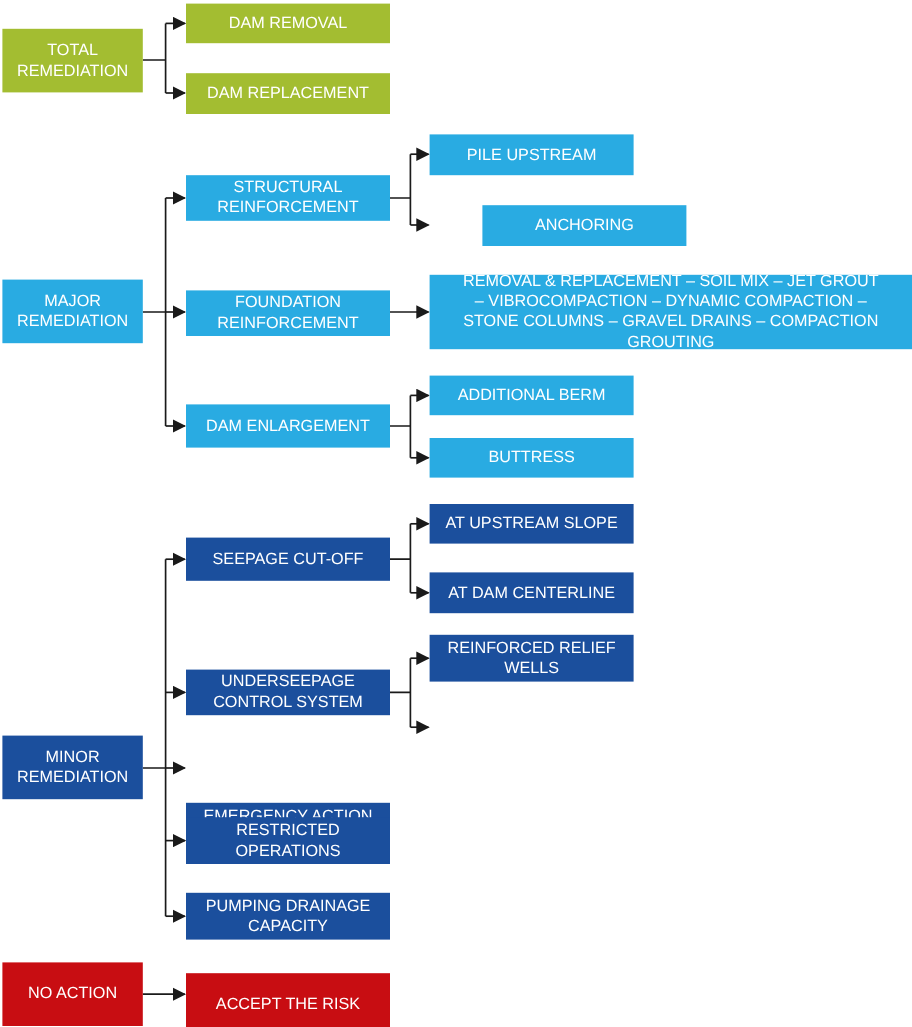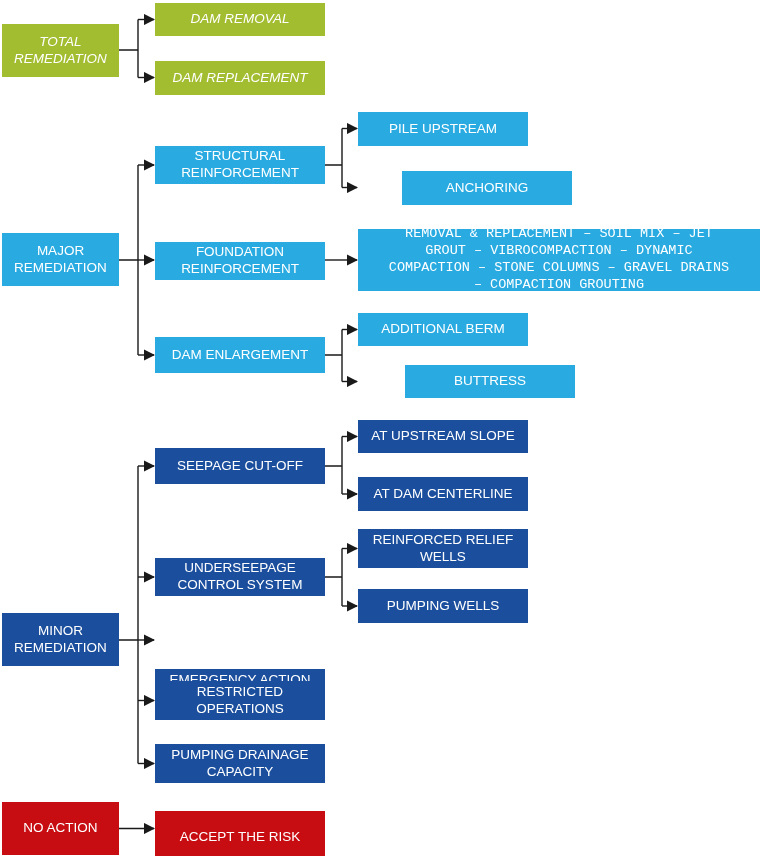--- a/index.html
+++ b/index.html
@@ -14,39 +14,39 @@
   .edge{stroke:var(--connector,#1a1a1a);stroke-width:1.4;fill:none;}
   .arrowhead{fill:var(--connector,#1a1a1a);}
   .node{
     position:absolute;
     display:flex;align-items:center;justify-content:center;
     text-align:center;
     color:var(--text,#ffffff);
     font-size:13.5px;line-height:1.25;
     padding:2px 6px;box-sizing:border-box;
   }
-  .green{background:var(--green,#a3bd31);font-style:italic;}
+  .green{background:var(--green,#a3bd31);}
   .blue{background:var(--light-blue,#29abe2);}
   .navy{background:var(--dark-blue,#1b4f9d);}
   .red{background:var(--red,#c80d12);}
-  .wide{padding:2px 24px;font-family:Liberation Mono, monospace;}
+  .wide{padding:2px 24px;}
 
   #n-total{left:2px;top:24px;width:117px;height:53px;}
   #n-dam-removal{left:155px;top:3px;width:170px;height:33px;}
   #n-dam-replacement{left:155px;top:61px;width:170px;height:34px;}
 
   #n-major{left:2px;top:233px;width:117px;height:53px;}
   #n-structural{left:155px;top:146px;width:170px;height:38px;}
   #n-pile-pinning{left:358px;top:112px;width:170px;height:34px;}
   #n-anchoring{left:358px;top:171px;width:170px;height:34px;margin-left:44px;}
   #n-foundation{left:155px;top:242px;width:170px;height:38px;}
   #n-foundation-methods{left:358px;top:229px;width:402px;height:62px;}
   #n-enlargement{left:155px;top:337px;width:170px;height:36px;}
   #n-additional-berm{left:358px;top:313px;width:170px;height:33px;}
-  #n-buttress{left:358px;top:365px;width:170px;height:33px;margin-left:47px;}
+  #n-buttress{left:358px;top:365px;width:170px;height:33px;}
 
   #n-minor{left:2px;top:613px;width:117px;height:53px;}
   #n-seepage{left:155px;top:448px;width:170px;height:36px;}
   #n-upstream-slope{left:358px;top:420px;width:170px;height:33px;}
   #n-dam-centerline{left:358px;top:477px;width:170px;height:34px;text-align:right;}
   #n-underseepage{left:155px;top:558px;width:170px;height:38px;}
   #n-relief-wells{left:358px;top:529px;width:170px;height:39px;}
   #n-pumping-wells{left:358px;top:589px;width:170px;height:34px;}
   #n-emergency{left:155px;top:621px;width:170px;height:39px;margin-top:48px;}
   #n-restricted{left:155px;top:681px;width:170px;height:39px;}
@@ -117,21 +117,20 @@
   <div class="node blue" id="n-enlargement">DAM ENLARGEMENT</div>
   <div class="node blue" id="n-additional-berm">ADDITIONAL BERM</div>
   <div class="node blue" id="n-buttress">BUTTRESS</div>
 
   <div class="node navy" id="n-minor">MINOR REMEDIATION</div>
   <div class="node navy" id="n-seepage">SEEPAGE CUT-OFF</div>
   <div class="node navy" id="n-upstream-slope">AT UPSTREAM SLOPE</div>
   <div class="node navy" id="n-dam-centerline">AT DAM CENTERLINE</div>
   <div class="node navy" id="n-underseepage">UNDERSEEPAGE CONTROL SYSTEM</div>
   <div class="node navy" id="n-relief-wells">REINFORCED RELIEF WELLS</div>
-  <div class="node navy" id="n-pumping-wells">PUMPING WELLS</div>
   <div class="node navy" id="n-emergency">EMERGENCY ACTION PROTOCOLS</div>
   <div class="node navy" id="n-restricted">RESTRICTED OPERATIONS</div>
   <div class="node navy" id="n-improve">PUMPING DRAINAGE CAPACITY</div>
 
   <div class="node red" id="n-no-action">NO ACTION</div>
   <div class="node red" id="n-accept">ACCEPT THE RISK</div>
 
 </div>
 
 </body></html>

